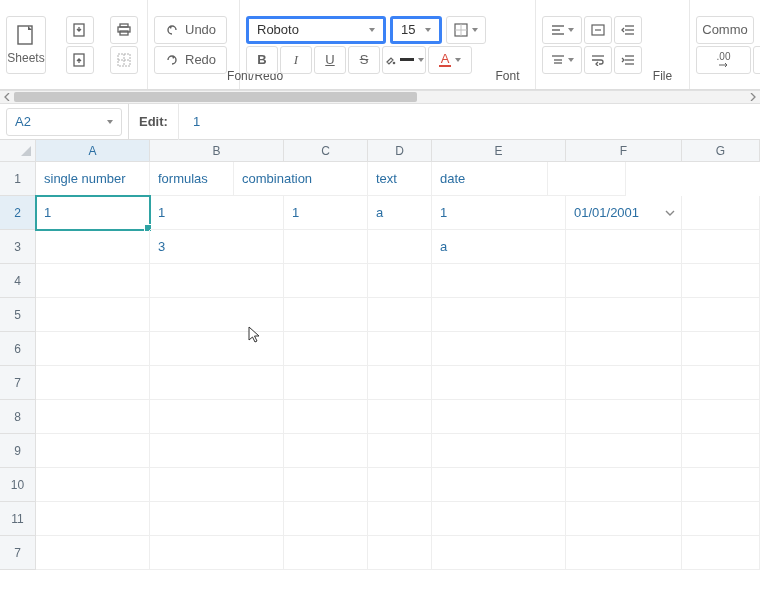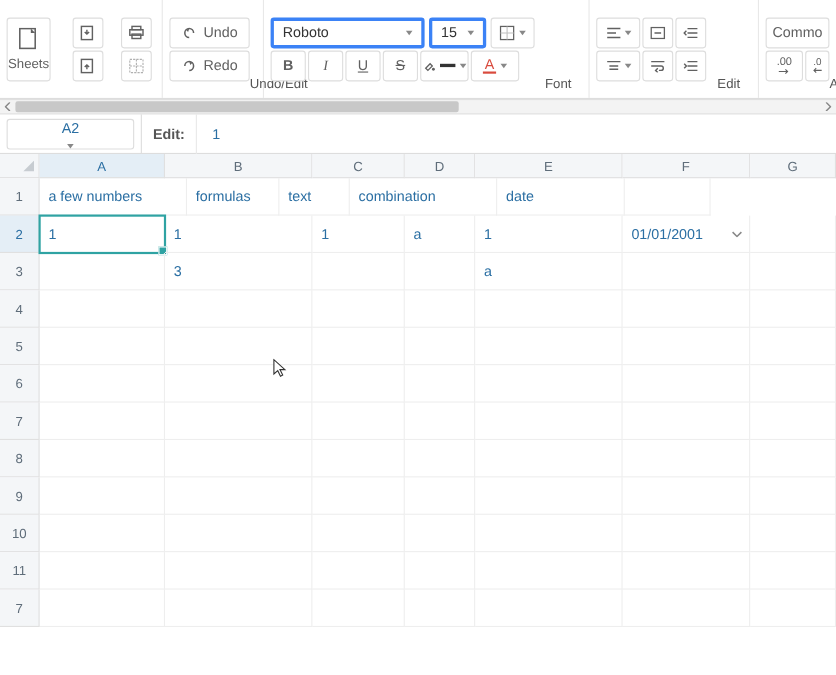--- a/index.html
+++ b/index.html
@@ -19,21 +19,21 @@
   .caret.sm { border-left-width: 3px; border-right-width: 3px; border-top-width: 4px; }
 
   svg { display: block; }
 
   .scrollbar-h { height: 14px; background: #f3f3f3; border-top: 1px solid #e0e0e0; border-bottom: 1px solid #e0e0e0; display: flex; align-items: center; }
   .scrollbar-h .arrow { width: 14px; height: 14px; display: flex; align-items: center; justify-content: center; color: #888; cursor: pointer; }
   .scrollbar-h .track { flex: 1; height: 10px; position: relative; }
   .scrollbar-h .thumb { position: absolute; left: 0; width: 55%; height: 10px; background: #c8c8c8; border-radius: 2px; }
 
   .formula-bar { height: 36px; display: flex; align-items: center; border-bottom: 1px solid #ddd; }
-  .name-box { width: 116px; height: 28px; margin: 0 6px; border: 1px solid #ddd; border-radius: 3px; display: flex; align-items: center; padding: 0 8px; justify-content: space-between; color: #2b6fa3; cursor: pointer; flex-direction: column; }
+  .name-box { width: 116px; height: 28px; margin: 0 6px; border: 1px solid #ddd; border-radius: 3px; display: flex; align-items: center; padding: 0 8px; justify-content: space-between; color: #2b6fa3; cursor: pointer; }
   .edit-label { width: 50px; padding-left: 10px; color: #555; font-weight: bold; border-left: 1px solid #ddd; height: 36px; display: flex; align-items: center; }
   .formula-input { flex: 1; height: 36px; padding: 0 14px; color: #2b6fa3; border-left: 1px solid #e8e8e8; display: flex; align-items: center; }
 
   .grid { display: flex; flex-direction: column; }
   .grid-header-row { display: flex; height: 22px; }
   .corner { width: 36px; background: #f4f6f8; border-right: 1px solid #e0e0e0; border-bottom: 1px solid #e0e0e0; display: flex; align-items: center; justify-content: flex-end; padding-right: 4px; }
   .corner svg { color: #b0b0b0; }
   .col-header { background: #f4f6f8; border-right: 1px solid #e0e0e0; border-bottom: 1px solid #e0e0e0; display: flex; align-items: center; justify-content: center; color: #5f6d7a; font-size: 12px; cursor: pointer; }
   .col-header.active { background: #e4eef6; color: #2b6fa3; }
   .grid-row { display: flex; height: 34px; }
@@ -111,21 +111,21 @@
         <span>Undo</span>
       </div>
       <div class="tb-btn wide" style="height:28px">
         <svg width="14" height="14" viewBox="0 0 14 14">
             <path d="M3 7 a4 4 0 1 1 4 4" fill="none" stroke="#616161" stroke-width="1.4"></path>
             <path d="M10 4 l-3 -1 l1 3 z" fill="#616161"></path>
           </svg>
         <span>Redo</span>
       </div>
     </div>
-    <div class="label">Undo/Edit</div>
+    <div class="label">Font/Redo</div>
   </div>
 
   <div class="toolbar-section" style="width:296px">
     <div class="icons" style="gap:2px;width:100%">
       <div class="row" style="gap:4px">
         <div class="tb-select" style="width:140px;justify-content:space-between">
           <span>Roboto</span>
             <span class="caret sm"></span>
         </div>
         <div class="tb-select" style="width:52px;justify-content:space-between">
@@ -218,30 +218,30 @@
         <div class="tb-btn">
             <svg width="14" height="12" viewBox="0 0 14 12">
               <line x1="4" y1="2" x2="13" y2="2" stroke="#616161" stroke-width="1.3"></line>
               <line x1="4" y1="6" x2="13" y2="6" stroke="#616161" stroke-width="1.3"></line>
               <line x1="4" y1="10" x2="13" y2="10" stroke="#616161" stroke-width="1.3"></line>
               <path d="M1 4 L3 6 L1 8" fill="none" stroke="#616161" stroke-width="1.3"></path>
             </svg>
           </div>
       </div>
     </div>
-    <div class="label">Edit</div>
+    <div class="label">File</div>
   </div>
 
   <div class="toolbar-section" style="width:70px;border-right:none">
     <div class="icons" style="gap:2px">
       <div class="tb-btn wide" style="width:58px">
           <span>Commo</span>
         </div>
       <div class="row" style="gap:2px">
-        <div class="tb-btn" style="width:34px;font-size:10px">
+        <div class="tb-btn" style="width:55px;font-size:10px">
           <span style="display:inline-flex;flex-direction:column;align-items:center;line-height:1">
               <span>.00</span>
               <svg width="14" height="6" viewBox="0 0 14 6">
                 <path d="M2 3 h8 m-2 -2 l2 2 l-2 2" fill="none" stroke="#616161" stroke-width="1"></path>
               </svg>
             </span>
         </div>
         <div class="tb-btn" style="width:22px;font-size:10px">
            <span style="display:inline-flex;flex-direction:column;align-items:center;line-height:1">
               <span style="font-size:9px">.0</span>
@@ -296,24 +296,24 @@
       <div class="col-header colB">B</div>
       <div class="col-header colC">C</div>
       <div class="col-header colD">D</div>
       <div class="col-header colE">E</div>
       <div class="col-header colF">F</div>
       <div class="col-header colG">G</div>
     </div>
 
 <div class="grid-row">
       <div class="row-header">1</div>
-      <div class="cell colB">a few numbers</div>
+      <div class="cell colA">single number</div>
       <div class="cell colC">formulas</div>
+      <div class="cell colE">combination</div>
       <div class="cell colD">text</div>
-      <div class="cell colE">combination</div>
       <div class="cell colF">date</div>
       <div class="cell colG"></div>
     </div>
     <div class="grid-row">
       <div class="row-header active">2</div>
       <div class="cell colA selected">1</div>
       <div class="cell colB">1</div>
       <div class="cell colC">1</div>
       <div class="cell colD">a</div>
       <div class="cell colE">1</div>

